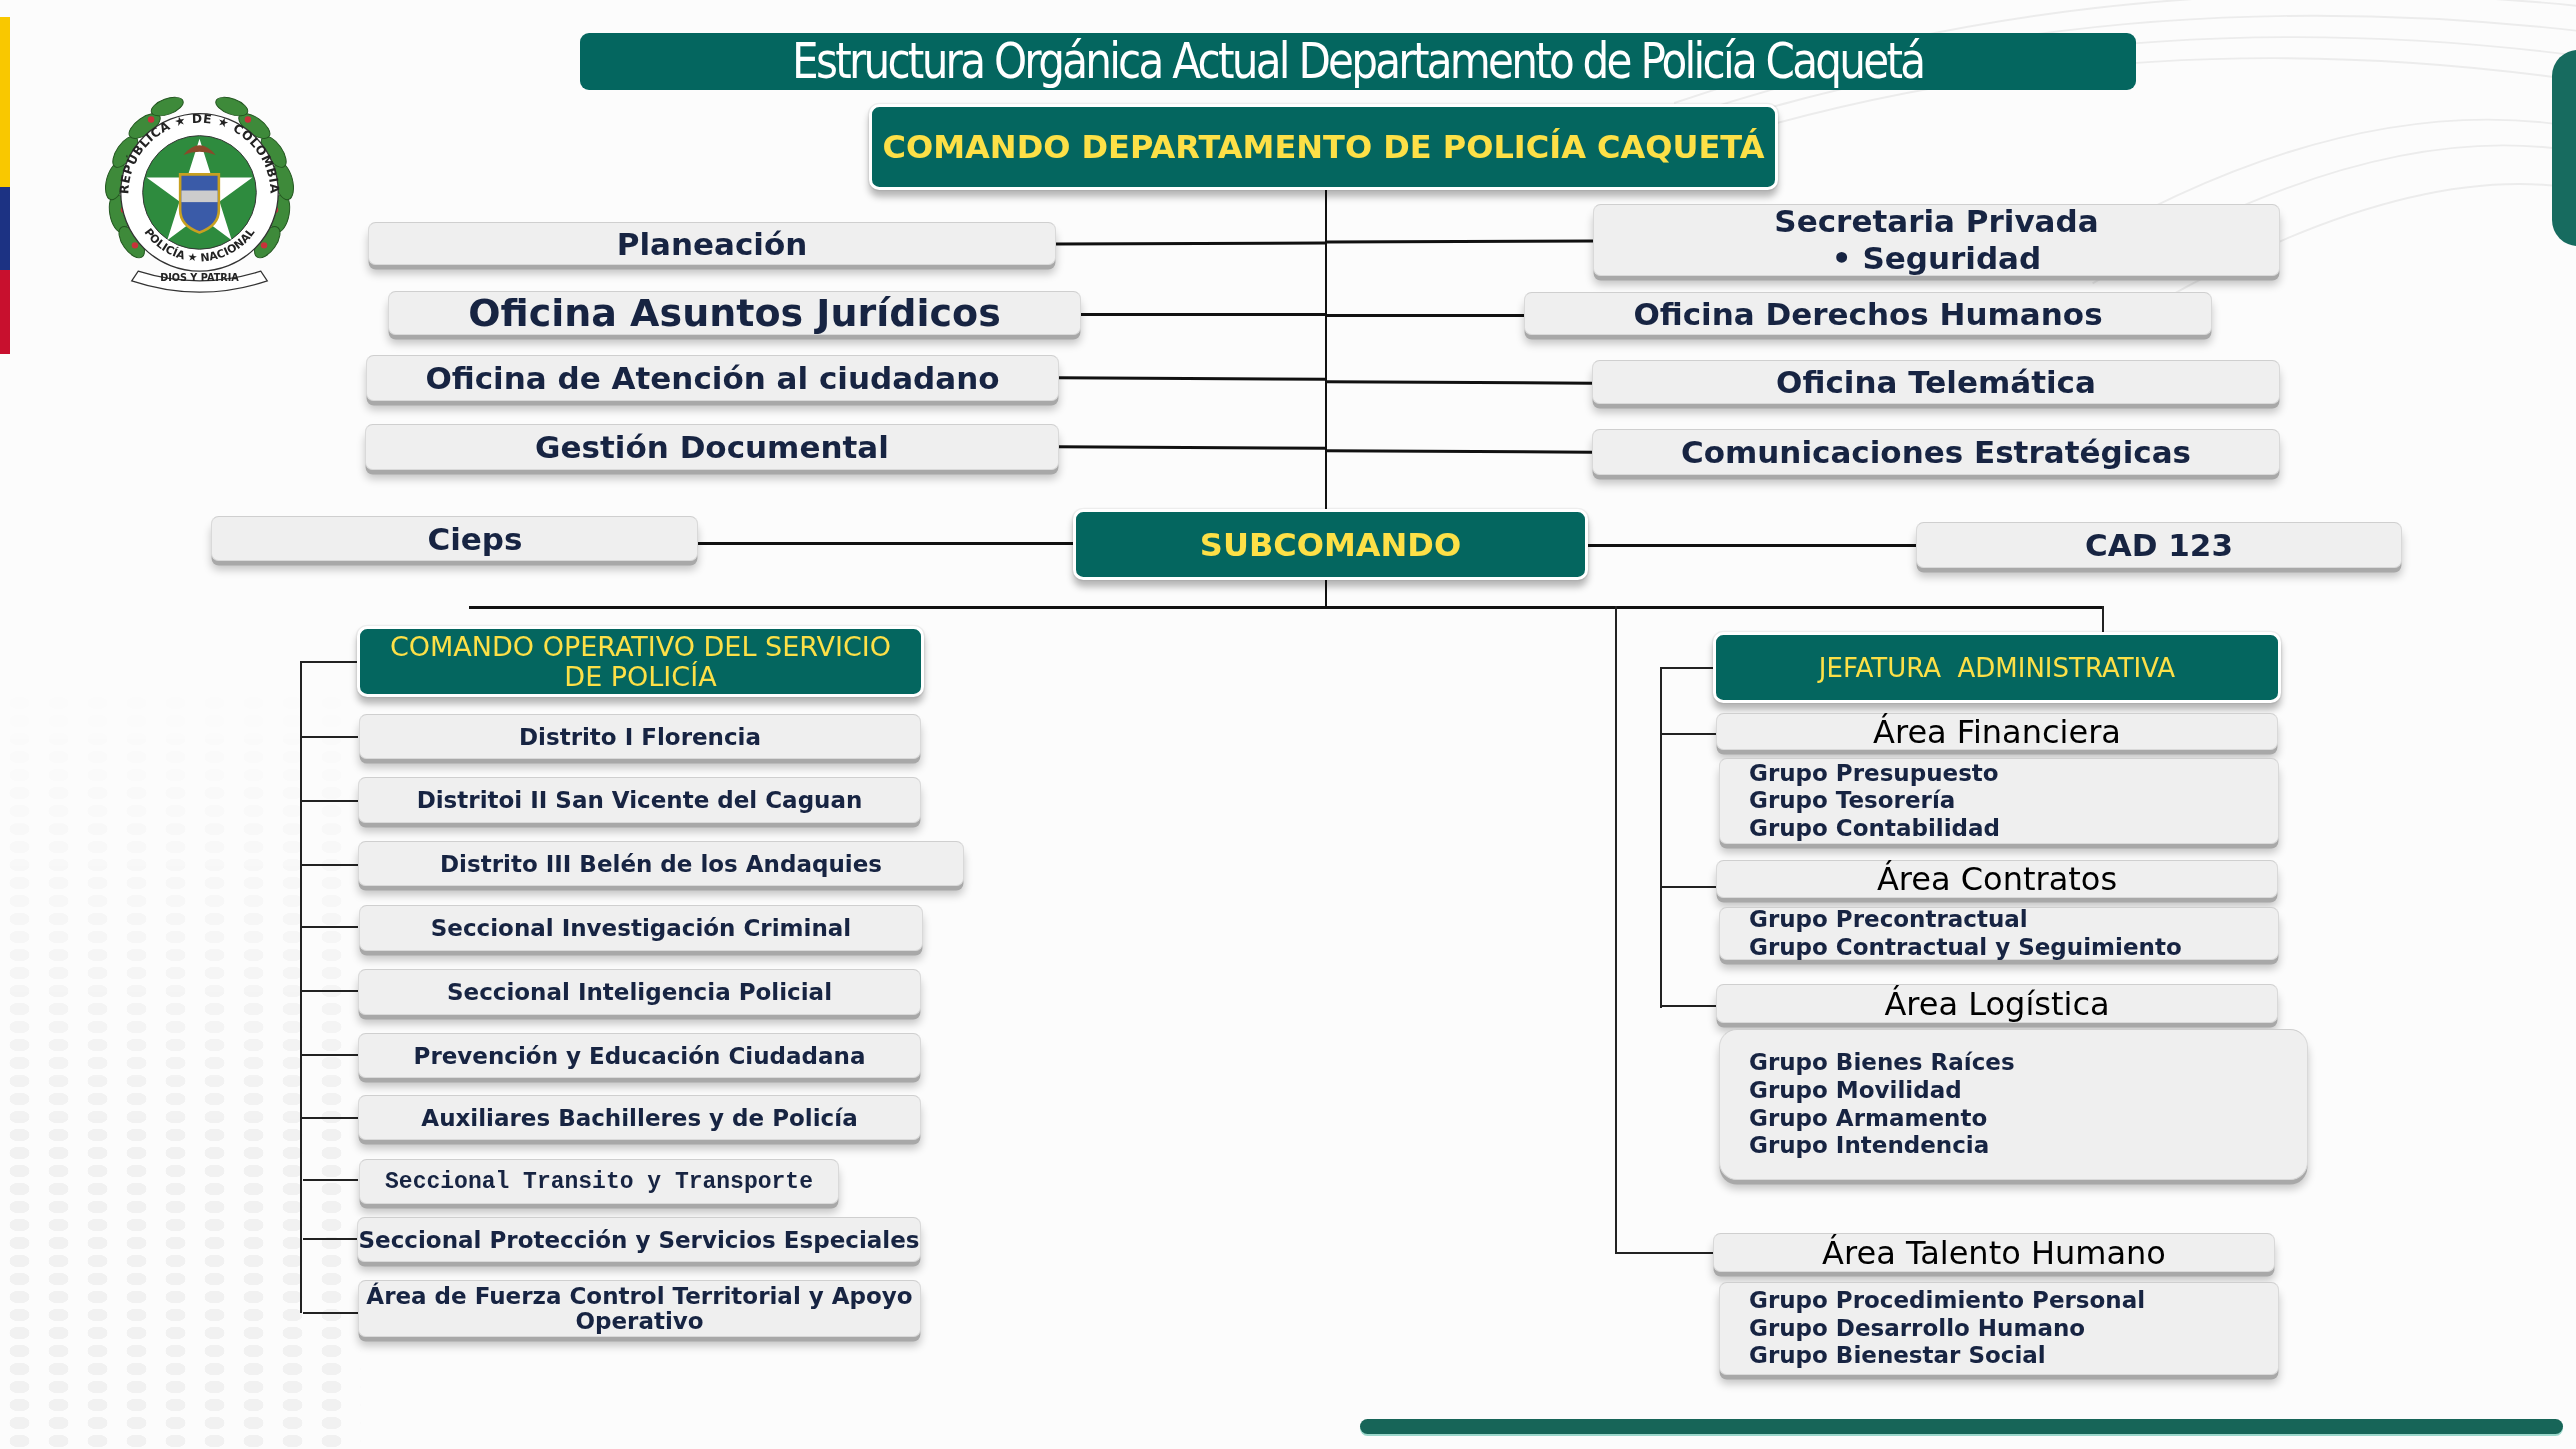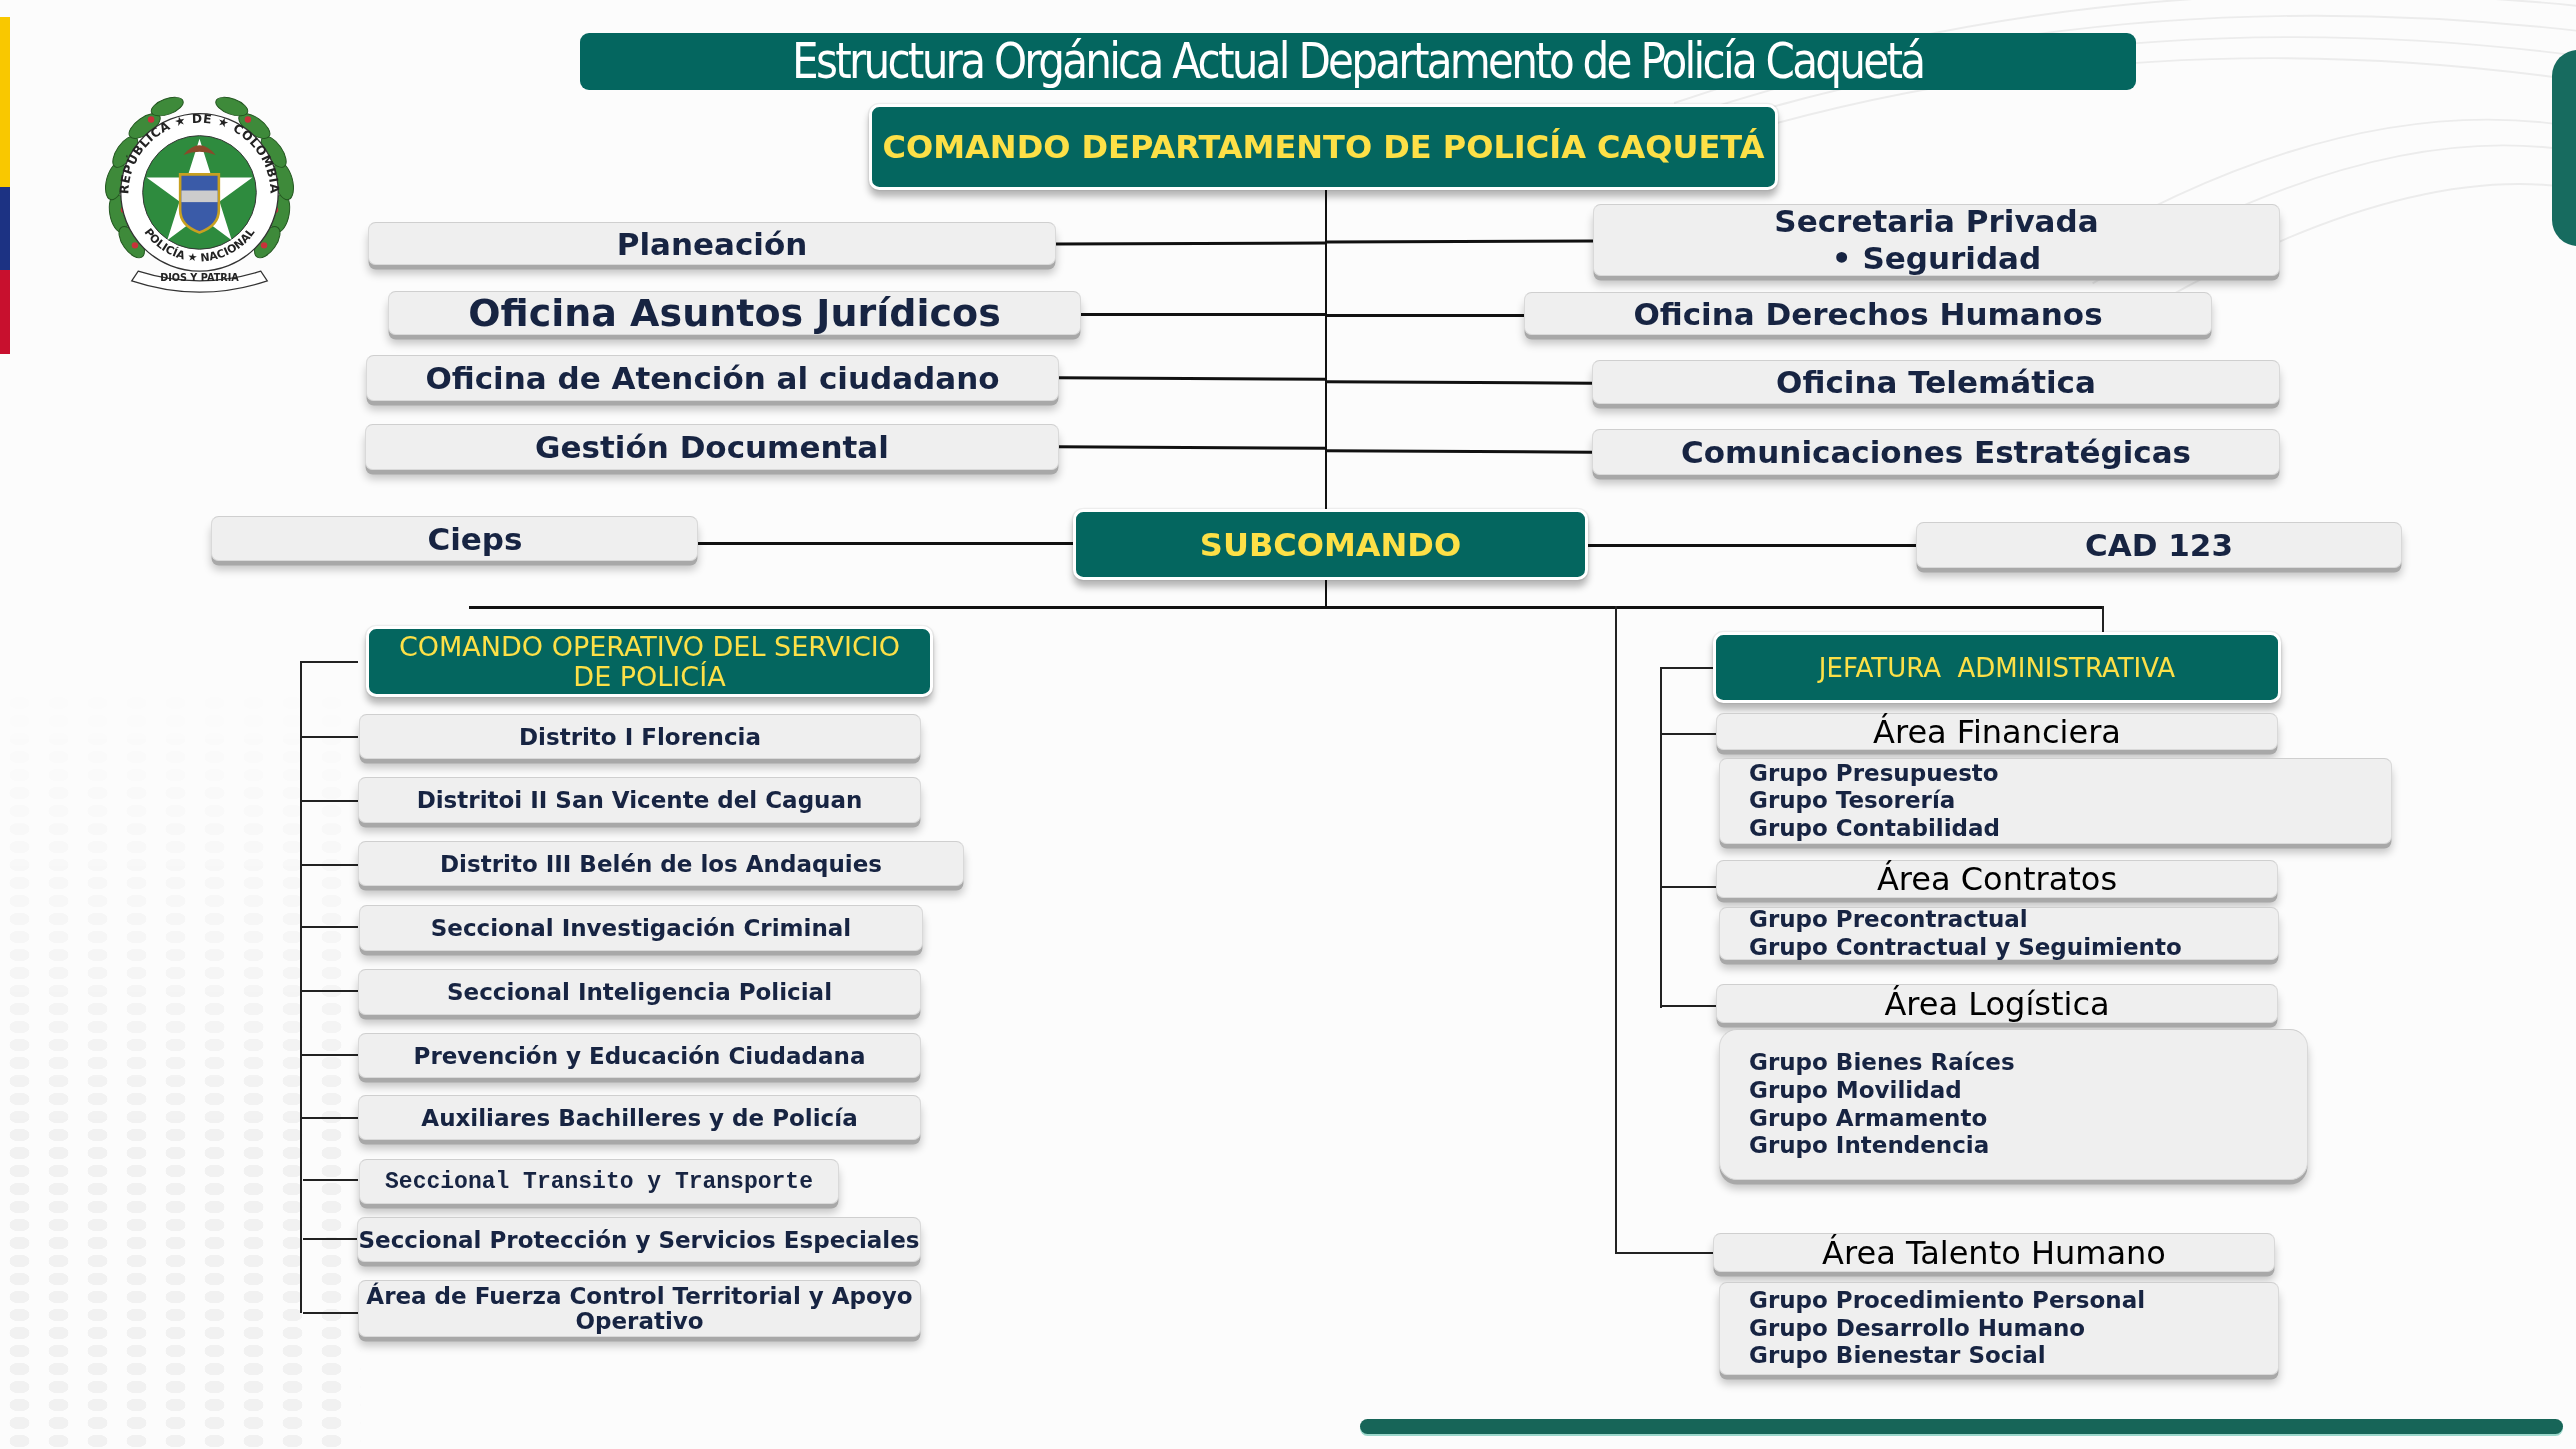--- a/index.html
+++ b/index.html
@@ -205,21 +205,21 @@
 <div class="abs gray-box" style="left:211px;top:516px;width:487px;height:45px;font-size:31px;padding-left:41px;">
   <span class="txt">Cieps</span>
 </div>
 <div class="abs green-box" style="left:1073px;top:509px;width:515px;height:71px;font-size:32px;">
   <span class="txt">SUBCOMANDO</span>
 </div>
 <div class="abs gray-box" style="left:1916px;top:522px;width:486px;height:46px;font-size:31px;">
   <span class="txt">CAD 123</span>
 </div>
 
-<div class="abs green-box" style="left:357px;top:626px;width:567px;height:71px;font-size:27px;flex-direction:column;line-height:1.1;font-weight:normal;margin-left:9px;">
+<div class="abs green-box" style="left:357px;top:626px;width:567px;height:71px;font-size:27px;flex-direction:column;line-height:1.1;font-weight:normal;">
   <span class="txt">COMANDO OPERATIVO DEL SERVICIO</span>
   <span class="txt">DE POLICÍA</span>
 </div>
 <div class="abs gray-box" style="left:359px;top:714px;width:562px;height:45px;font-size:23px;">
     <span class="txt">Distrito I Florencia</span>
   </div>
 <div class="abs gray-box" style="left:358px;top:777px;width:563px;height:46px;font-size:23px;">
     <span class="txt">Distritoi II  San Vicente del Caguan</span>
   </div>
 <div class="abs gray-box" style="left:358px;top:841px;width:606px;height:45px;font-size:23px;">
@@ -248,21 +248,21 @@
   <span class="txt">Operativo</span>
 </div>
 
 <div class="abs green-box" style="left:1713px;top:632px;width:568px;height:71px;font-size:26px;font-weight:normal;">
   <span class="txt" style="white-space:pre;">JEFATURA  ADMINISTRATIVA</span>
 </div>
 
 <div class="abs gray-box area" style="left:1716px;top:713px;width:562px;height:37px;font-size:32px;font-weight:normal;">
   <span class="txt">Área Financiera</span>
 </div>
-<div class="abs gray-box list" style="left:1719px;top:758px;width:673px;height:86px;font-size:23px;">
+<div class="abs gray-box list" style="left:1719px;top:758px;width:560px;height:86px;font-size:23px;">
   <span class="txt">Grupo Presupuesto</span>
   <span class="txt">Grupo Tesorería</span>
   <span class="txt">Grupo Contabilidad</span>
 </div>
 
 <div class="abs gray-box area" style="left:1716px;top:860px;width:562px;height:38px;font-size:32px;font-weight:normal;">
   <span class="txt">Área Contratos</span>
 </div>
 <div class="abs gray-box list" style="left:1719px;top:907px;width:560px;height:53px;font-size:23px;">
   <span class="txt">Grupo Precontractual</span>

